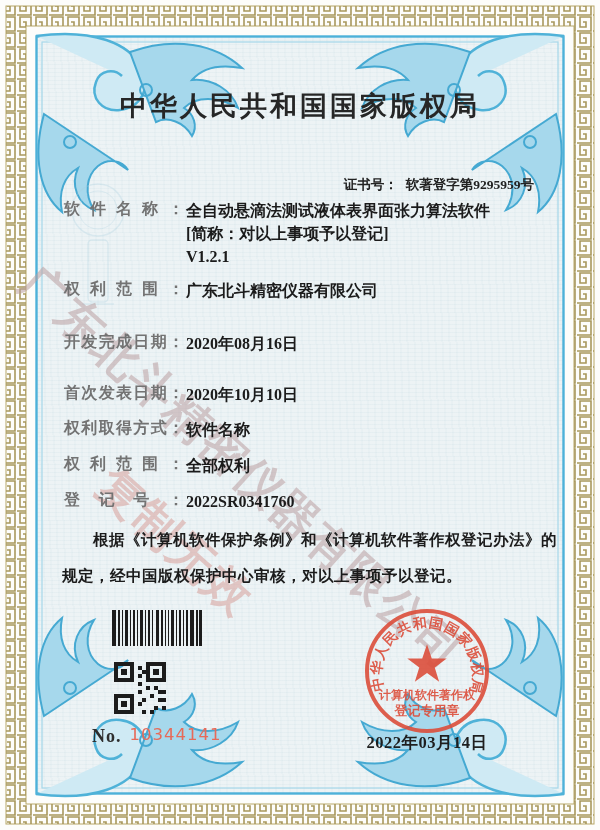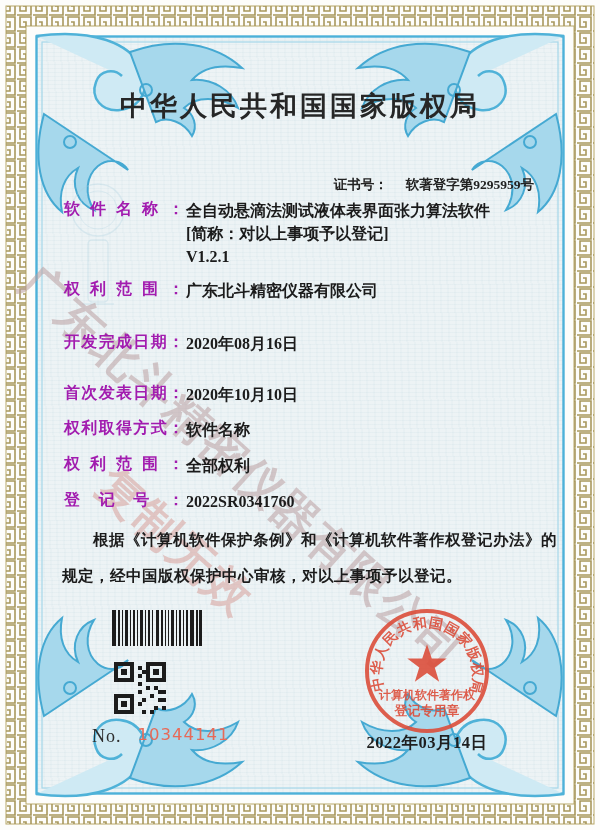--- a/index.html
+++ b/index.html
@@ -11,39 +11,39 @@
       repeating-linear-gradient(0deg, rgba(140,185,200,0.08) 0 1px, rgba(255,255,255,0) 1px 4px),
       repeating-linear-gradient(88deg, rgba(140,185,200,0.05) 0 2px, rgba(255,255,255,0) 2px 7px),
       #edf3f5;}
   .frame-svg{position:absolute;left:0;top:0;}
   
   .t-authority{position:absolute;left:0;top:88px;width:100%;text-align:center;
     font-size:27px;font-weight:700;letter-spacing:3px;color:#262626;}
   .t-cert{position:absolute;left:0;top:130px;width:100%;text-align:center;
     font-size:31px;font-weight:700;letter-spacing:5px;color:#222;}
   .certno{position:absolute;top:176px;right:66px;font-size:13.5px;font-weight:700;color:#222;}
-  .certno .lbl{margin-right:18px;}
+  .certno .lbl{margin-right:8px;}
   
   .row{position:absolute;left:64px;font-size:16px;}
-  .row .flabel{display:inline-block;width:120px;font-weight:700;color:#a21caf;
+  .row .flabel{display:inline-block;width:120px;font-weight:700;color:#737373;
     text-align:justify;text-align-last:justify;vertical-align:top;}
   .row .fvalue{position:absolute;left:122px;top:0;width:360px;font-weight:600;
     line-height:23px;color:#1b1b1b;white-space:nowrap;}
   .stmt{position:absolute;left:62px;width:486px;font-size:15.5px;font-weight:600;
     letter-spacing:0.5px;color:#1b1b1b;white-space:nowrap;}
   .indent{text-indent:2em;}
   
   .wm{position:absolute;transform:rotate(42deg);transform-origin:0 0;white-space:nowrap;
     font-size:46px;font-weight:600;letter-spacing:2px;pointer-events:none;}
   .wm1{left:48px;top:252px;color:rgba(186,158,160,0.55);}
   .wm2{left:124px;top:455px;color:rgba(213,151,145,0.5);}
   
   .serial{position:absolute;left:92px;top:726px;}
-  .serial .no{font-size:18px;font-weight:400;color:#2e2e2e;letter-spacing:1px;}
-  .serial .num{font-size:16.5px;color:#e76a58;letter-spacing:1px;position:relative;top:-2px;margin-left:12px;
+  .serial .no{font-size:18px;font-weight:700;color:#2e2e2e;letter-spacing:1px;}
+  .serial .num{font-size:16.5px;color:#e76a58;letter-spacing:1px;position:relative;top:-2px;margin-left:4px;
     font-family:"DejaVu Sans","Liberation Sans",sans-serif;font-weight:400;}
   .issue-date{position:absolute;left:356px;top:732px;width:142px;text-align:center;
     font-size:16.5px;font-weight:700;color:#1e1e1e;letter-spacing:0.5px;}
   .seal-svg{position:absolute;left:356px;top:600px;opacity:0.9;}
   .barcode-svg{position:absolute;left:112px;top:610px;}
   .qr-svg{position:absolute;left:114px;top:662px;}
   .cpcc-svg{position:absolute;left:66px;top:180px;opacity:0.28;}
 </style>
 </head>
 <body>

